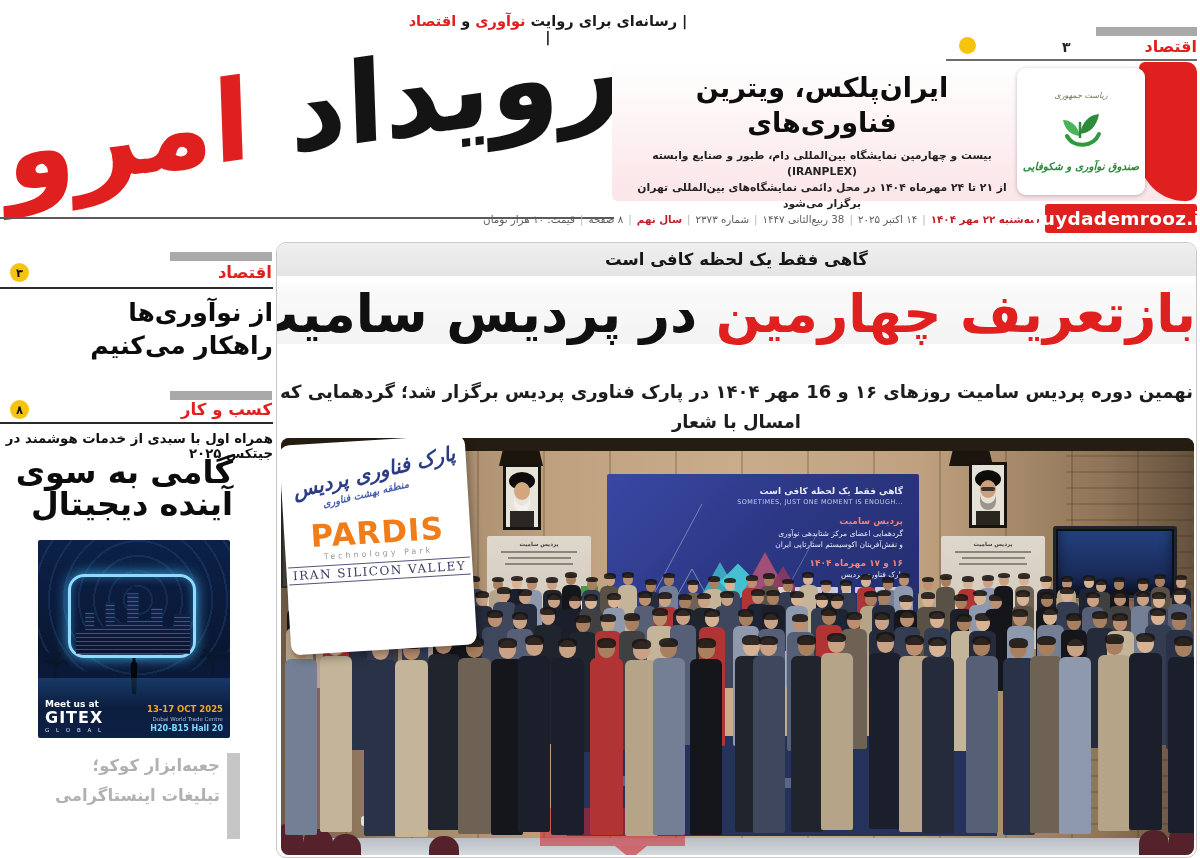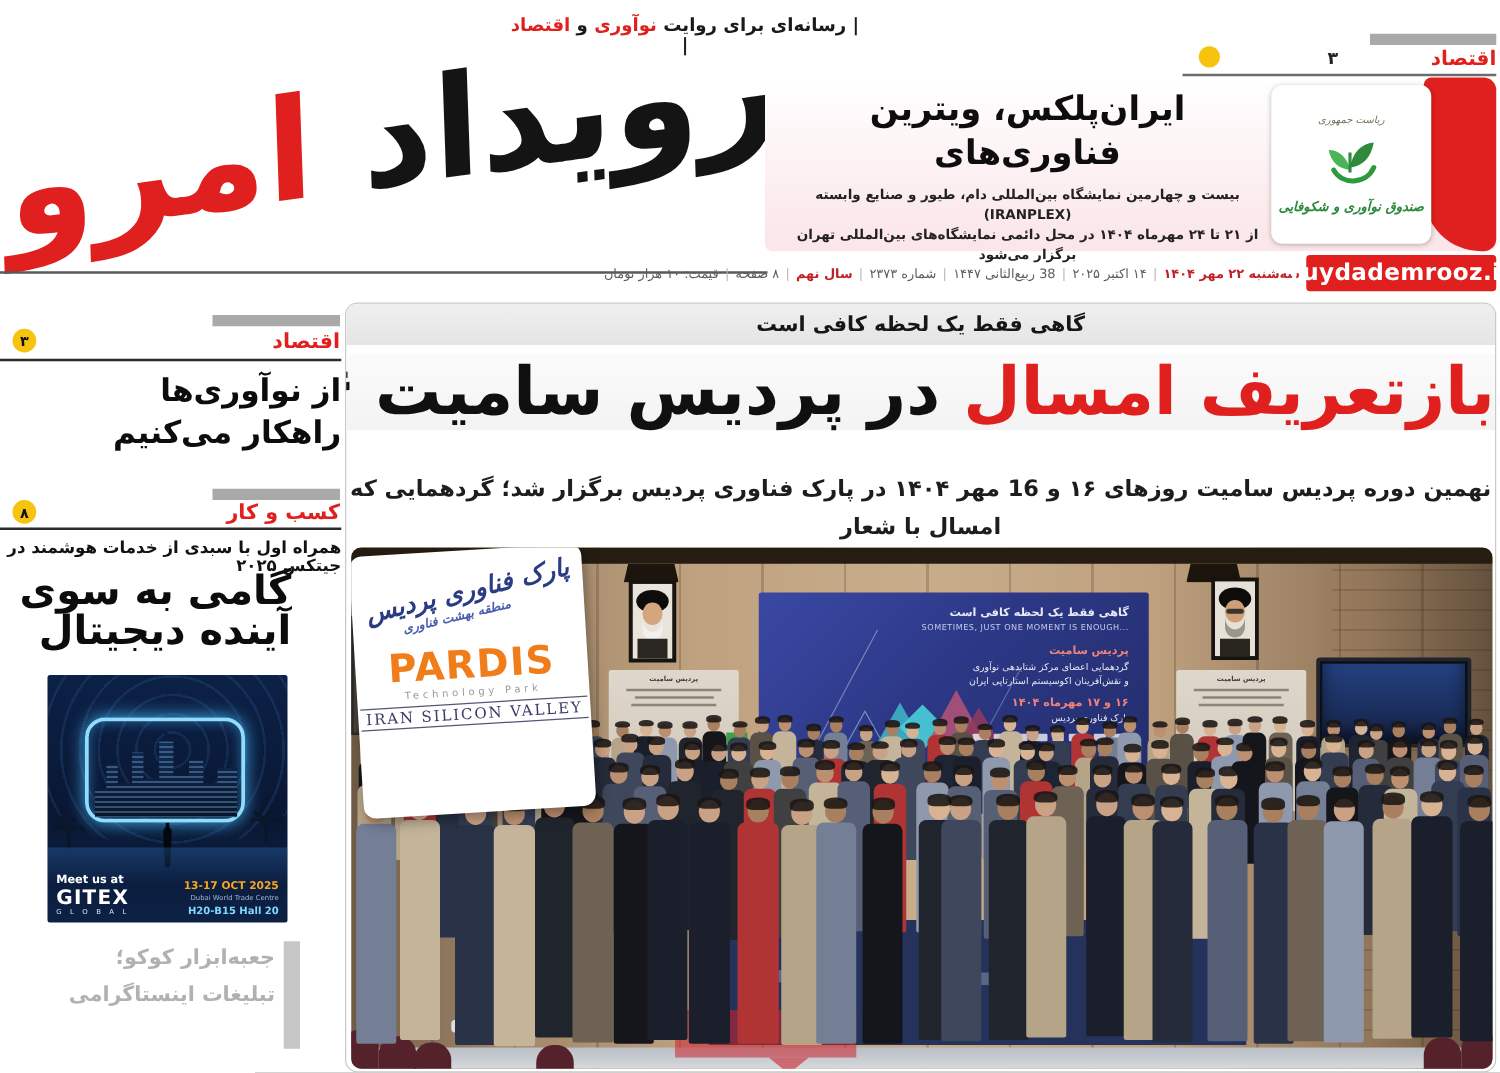--- a/index.html
+++ b/index.html
@@ -279,21 +279,21 @@
 
   <div class="teaser-bar"></div>
   <div class="teaser fa">
     <div>جعبه‌ابزار کوکو؛</div>
     <div>تبلیغات اینستاگرامی</div>
   </div>
 
   <div class="mainbox">
     <div class="m-kicker fa">گاهی فقط یک لحظه کافی است</div>
     <div class="m-headline fa">
-      <span class="rd">بازتعریف امسال</span>
+      <span class="rd">بازتعریف چهارمین</span>
       <span> </span>
       <span class="bk">در پردیس سامیت ۱۴۰۴</span>
     </div>
     <div class="m-lead fa">
       <div>نهمین دوره پردیس سامیت روزهای ۱۶ و 16 مهر ۱۴۰۴ در پارک فناوری پردیس برگزار شد؛ گردهمایی که امسال با شعار</div>
       <div>
         <span>«گاهی فقط یک لحظه کافی است...» و با تمرکز مفهومی بر «لحظه اسپوتنیک» شکل گرفت</span>
         <span class="m-badge">۶</span>
       </div>
     </div>

